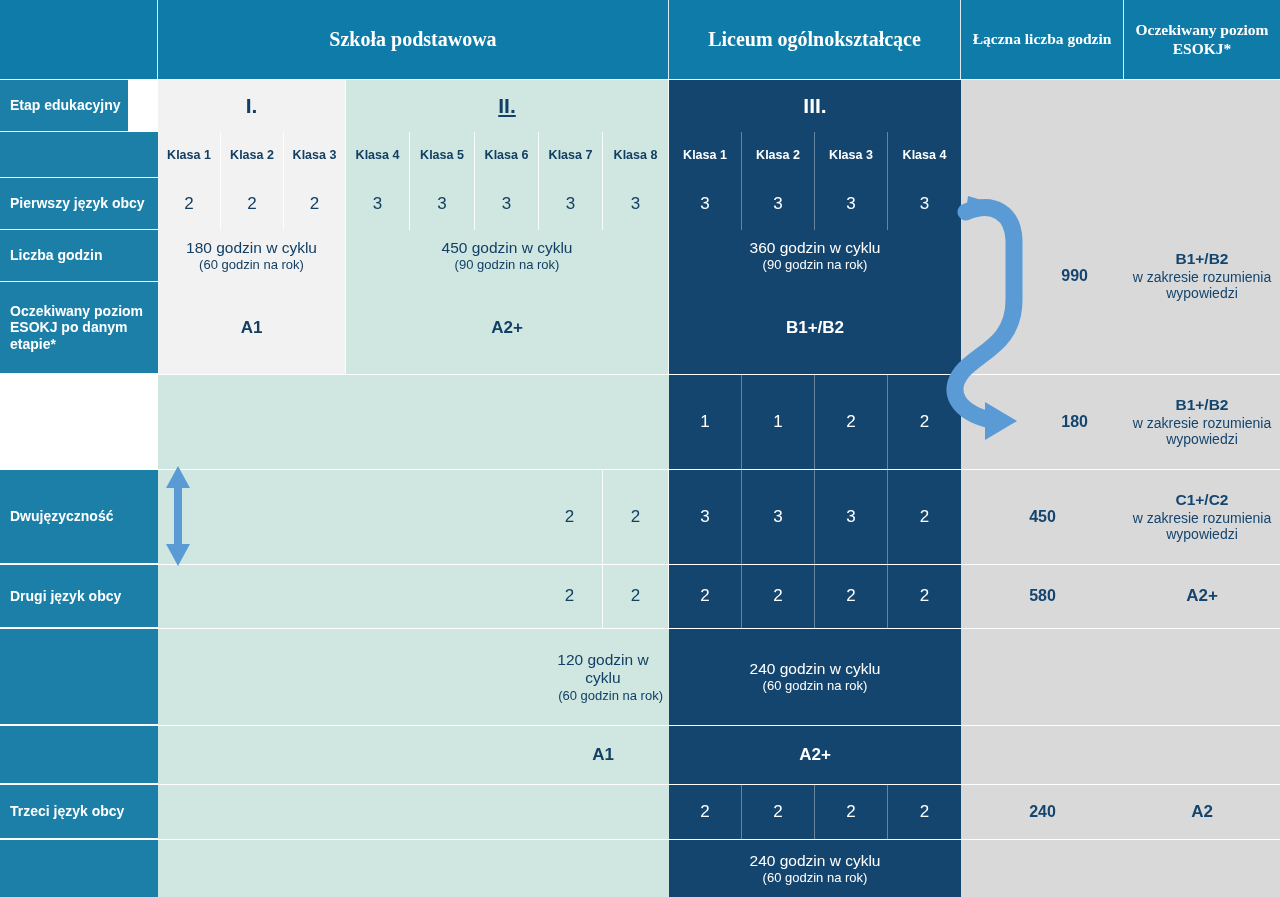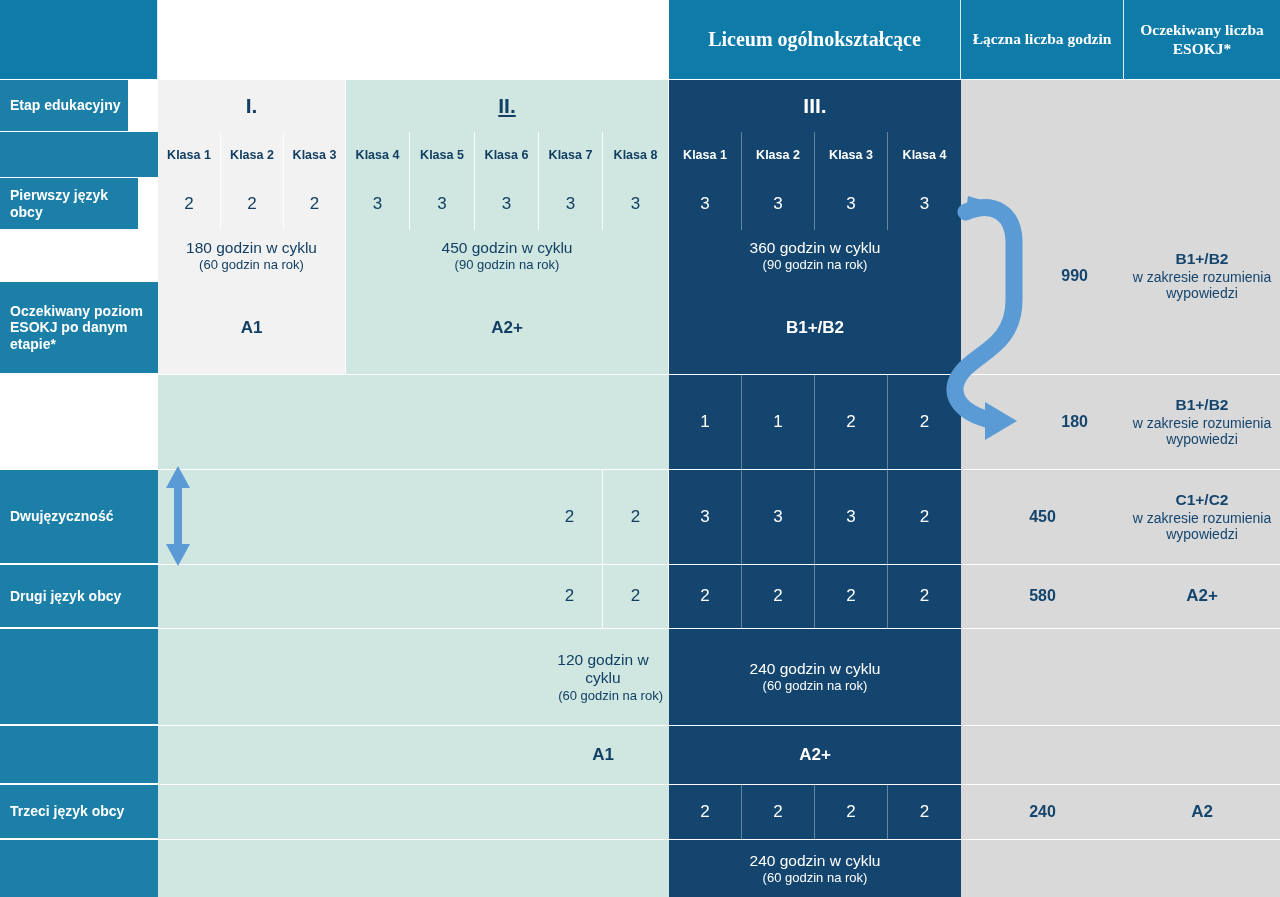--- a/index.html
+++ b/index.html
@@ -60,23 +60,24 @@
 
   
   #arrow-layer { position: absolute; left: 0; top: 0; width: 1280px; height: 897px; pointer-events: none; }
 </style>
 </head>
 <body>
 
 <div id="grid">
 
   <div class="cell c-header t-title sep-r" style="left:0px; top:0px; width:158px; height:79px;"></div>
+  <div class="cell c-header t-title sep-r" style="left:158px; top:0px; width:511px; height:79px;">Szkoła podstawowa</div>
   <div class="cell c-header t-title sep-r" style="left:669px; top:0px; width:292px; height:79px;">Liceum ogólnokształcące</div>
   <div class="cell c-header t-serifhead sep-r" style="left:961px; top:0px; width:163px; height:79px; padding:0 8px;">Łączna liczba godzin</div>
-  <div class="cell c-header t-serifhead" style="left:1124px; top:0px; width:156px; height:79px; padding:0 8px;">Oczekiwany liczba ESOKJ*</div>
+  <div class="cell c-header t-serifhead" style="left:1124px; top:0px; width:156px; height:79px; padding:0 8px;">Oczekiwany poziom ESOKJ*</div>
 
   <div class="cell c-rowhead t-rowhead left-pad sep-b" style="left:0px; top:80px; width:128px; height:52px;">Etap edukacyjny</div>
   <div class="cell c-light t-stage sep-r" style="left:158px; top:80px; width:188px; height:52px;">I.</div>
   <div class="cell c-mint t-stage sep-r" style="left:346px; top:80px; width:323px; height:52px;text-decoration:underline;">II.</div>
   <div class="cell c-navy t-stage" style="left:669px; top:80px; width:292px; height:52px;">III.</div>
   <div class="cell c-gray" style="left:961px; top:80px; width:163px; height:52px;"></div>
   <div class="cell c-gray" style="left:1124px; top:80px; width:156px; height:52px;"></div>
 
   <div class="cell c-rowhead sep-b" style="left:0px; top:132px; width:158px; height:46px;"></div>
 
@@ -91,21 +92,21 @@
   <div class="cell c-mint t-klasa sep-r" style="left:603px; top:132px; width:66px; height:46px;">Klasa 8</div>
 
   <div class="cell c-navy t-klasa sep-r-dark" style="left:669px; top:132px; width:73px; height:46px;">Klasa 1</div>
   <div class="cell c-navy t-klasa sep-r-dark" style="left:742px; top:132px; width:73px; height:46px;">Klasa 2</div>
   <div class="cell c-navy t-klasa sep-r-dark" style="left:815px; top:132px; width:73px; height:46px;">Klasa 3</div>
   <div class="cell c-navy t-klasa" style="left:888px; top:132px; width:73px; height:46px;">Klasa 4</div>
 
   <div class="cell c-gray" style="left:961px; top:132px; width:163px; height:46px;"></div>
   <div class="cell c-gray" style="left:1124px; top:132px; width:156px; height:46px;"></div>
 
-  <div class="cell c-rowhead t-rowhead left-pad sep-b" style="left:0px; top:178px; width:138px; height:52px;">Pierwszy język obcy</div>
+  <div class="cell c-rowhead t-rowhead left-pad sep-b" style="left:0px; top:178px; width:158px; height:52px;">Pierwszy język obcy</div>
 
   <div class="cell c-light t-num sep-r" style="left:158px; top:178px; width:63px; height:52px;">2</div>
   <div class="cell c-light t-num sep-r" style="left:221px; top:178px; width:63px; height:52px;">2</div>
   <div class="cell c-light t-num sep-r" style="left:284px; top:178px; width:62px; height:52px;">2</div>
 
   <div class="cell c-mint t-num sep-r" style="left:346px; top:178px; width:64px; height:52px;">3</div>
   <div class="cell c-mint t-num sep-r" style="left:410px; top:178px; width:65px; height:52px;">3</div>
   <div class="cell c-mint t-num sep-r" style="left:475px; top:178px; width:64px; height:52px;">3</div>
   <div class="cell c-mint t-num sep-r" style="left:539px; top:178px; width:64px; height:52px;">3</div>
   <div class="cell c-mint t-num sep-r" style="left:603px; top:178px; width:66px; height:52px;">3</div>
@@ -116,20 +117,21 @@
   <div class="cell c-navy t-num" style="left:888px; top:178px; width:73px; height:52px;">3</div>
 
   <div class="cell c-gray t-sum" style="left:961px; top:178px; width:163px; height:196px; justify-content:flex-end; padding-right:36px;">
     <span>990</span>
   </div>
   <div class="cell c-gray t-esokj" style="left:1124px; top:178px; width:156px; height:196px; flex-direction:column; padding:0 8px;">
     <b>B1+/B2</b>
     <span>w zakresie rozumienia wypowiedzi</span>
   </div>
 
+  <div class="cell c-rowhead t-rowhead left-pad sep-b" style="left:0px; top:230px; width:158px; height:52px;">Liczba godzin</div>
   <div class="cell c-light t-hours sep-r" style="left:158px; top:230px; width:188px; height:52px; flex-direction:column;">
     <span>180 godzin w cyklu</span>
     <small style="font-size:13px;">(60 godzin na rok)</small>
   </div>
   <div class="cell c-mint t-hours sep-r" style="left:346px; top:230px; width:323px; height:52px; flex-direction:column;">
     <span>450 godzin w cyklu</span>
     <small style="font-size:13px;">(90 godzin na rok)</small>
   </div>
   <div class="cell c-navy t-hours" style="left:669px; top:230px; width:292px; height:52px; flex-direction:column;">
     <span>360 godzin w cyklu</span>

